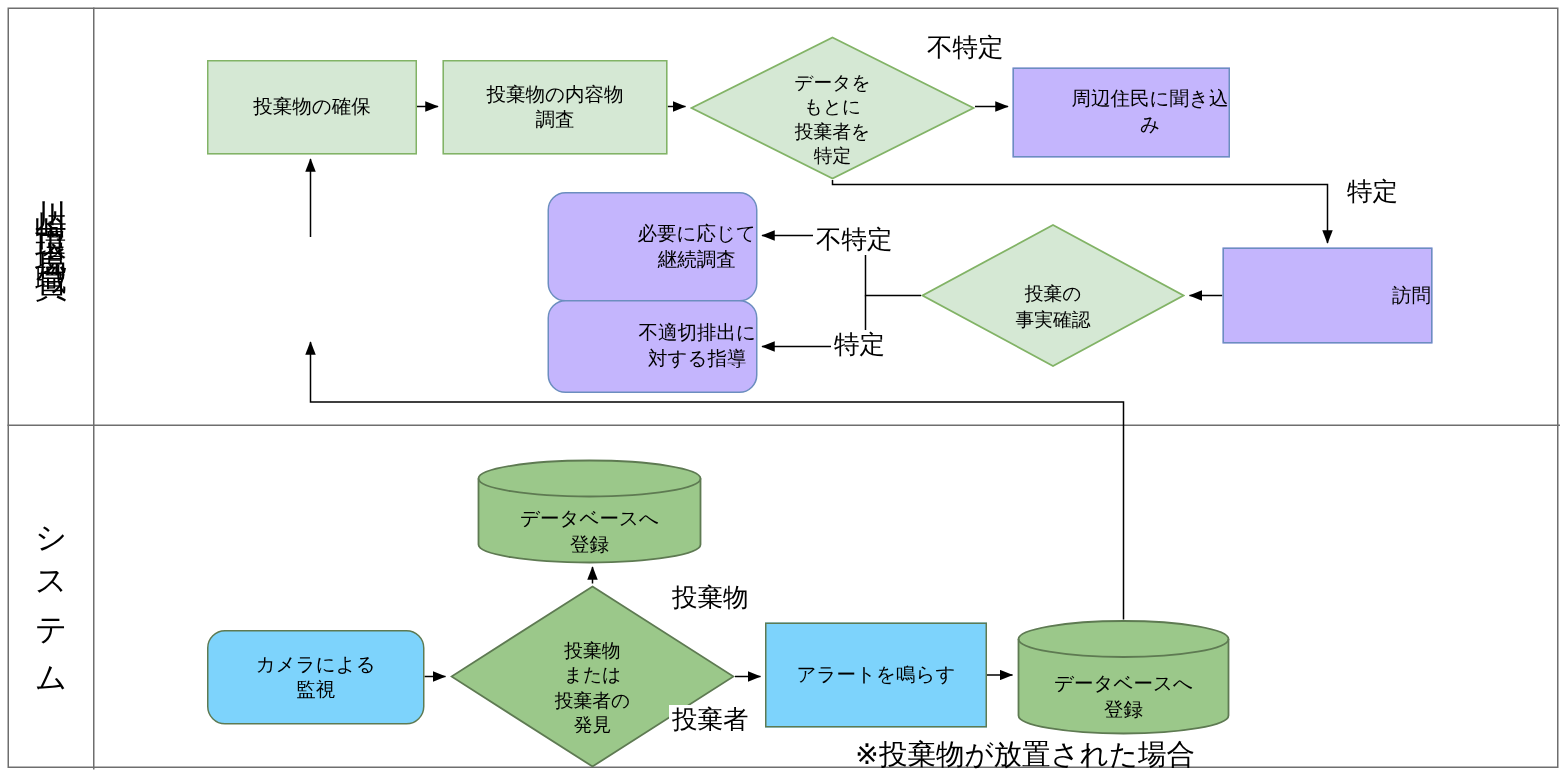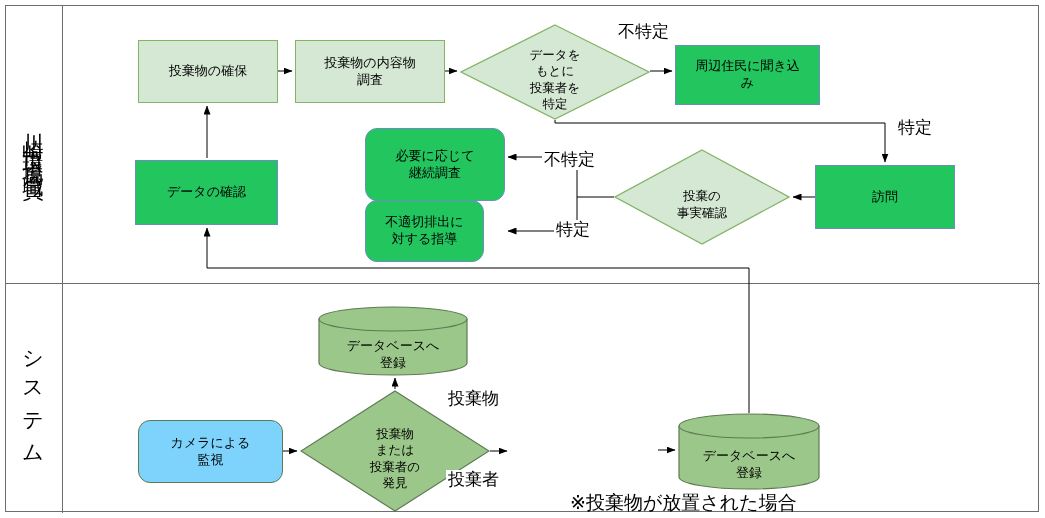--- a/index.html
+++ b/index.html
@@ -14,21 +14,21 @@
   .lane-row-divider { position:absolute; left:5px; top:283px; width:1035px; height:0;
            border-top:1px solid #6e6e6e; }
   .lane-label-box { position:absolute; display:flex; align-items:center; justify-content:center; }
   .lane-label { writing-mode:vertical-rl; text-orientation:upright; font-size:21px;
            letter-spacing:7px; line-height:1; }
 
   
   .node { position:absolute; display:flex; align-items:center; justify-content:center;
           box-sizing:border-box; }
   .green-light { background:#d5e8d4; border:1px solid #82b366; }
-  .blue        { background:#22c55e; border:1px solid #6c8ebf; }
+  .blue        { background:#c4b5fd; border:1px solid #6c8ebf;justify-content:flex-end; }
   .green       { background:#7dd3fc; border:1px solid #5e7a52; }
   .rounded     { border-radius:12px; }
   .label { white-space:pre-line; text-align:center; font-size:13px; line-height:1.3; }
 
   .diamond, .cylinder { background:transparent; border:none; }
   .shape { position:absolute; left:0; top:0; width:100%; height:100%; }
   .fill-green-light { fill:#d5e8d4; stroke:#82b366; stroke-width:1.2; }
   .fill-green       { fill:#9bc88a; stroke:#5e7a52; stroke-width:1.2; }
   .diamond .label, .cylinder .label { position:relative;margin-top:15px; }
   .cylinder .label { padding-top:12px; }
@@ -95,30 +95,27 @@
 もとに
 投棄者を
 特定</span>
   </div>
 
   <div class="node blue" style="left:675px;top:45px;width:145px;height:60px">
     <span class="label">周辺住民に聞き込
 み</span>
   </div>
 
-  <div class="node blue" style="left:135px;top:160px;width:143px;height:65px">
-    <span class="label">データの確認</span>
-  </div>
 
   <div class="node blue rounded" style="left:365px;top:128px;width:140px;height:73px">
     <span class="label">必要に応じて
 継続調査</span>
   </div>
 
-  <div class="node blue rounded" style="left:365px;top:200px;width:119px;height:62px">
+  <div class="node blue rounded" style="left:365px;top:200px;width:140px;height:62px">
     <span class="label">不適切排出に
 対する指導</span>
   </div>
 
   <div class="node blue" style="left:815px;top:165px;width:140px;height:64px">
     <span class="label">訪問</span>
   </div>
 
   <div class="node diamond" style="left:614px;top:149px;width:176px;height:96px">
     <svg class="shape" viewBox="0 0 176 96" preserveAspectRatio="none">
@@ -145,20 +142,23 @@
   <div class="node diamond" style="left:300px;top:390px;width:190px;height:122px">
     <svg class="shape" viewBox="0 0 190 122" preserveAspectRatio="none">
       <polygon class="fill-green" points="95,1 189,61 95,121 1,61" vector-effect="non-scaling-stroke"></polygon>
     </svg>
     <span class="label" style="font-size:12.5px">投棄物
 または
 投棄者の
 発見</span>
   </div>
 
+  <div class="node green" style="left:510px;top:415px;width:148px;height:70px">
+    <span class="label">アラートを鳴らす</span>
+  </div>
 
   <div class="node cylinder" style="left:678px;top:413px;width:142px;height:77px">
     <svg class="shape" viewBox="0 0 142 77" preserveAspectRatio="none">
       <path class="fill-green" d="M1,13 A70,12 0 0 1 141,13 L141,64 A70,12 0 0 1 1,64 Z" vector-effect="non-scaling-stroke"></path>
       <path d="M1,13 A70,12 0 0 0 141,13" fill="none" stroke="#5e7a52" stroke-width="1.2" vector-effect="non-scaling-stroke"></path>
     </svg>
     <span class="label">データベースへ
 登録</span>
   </div>
 

